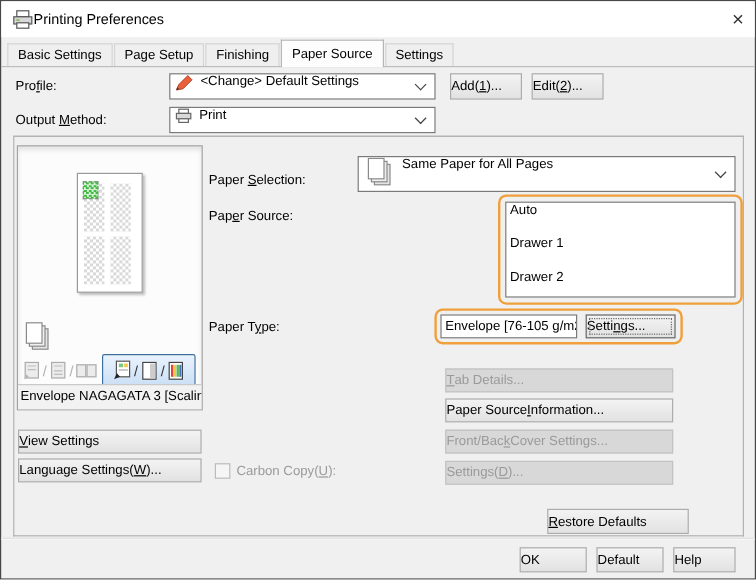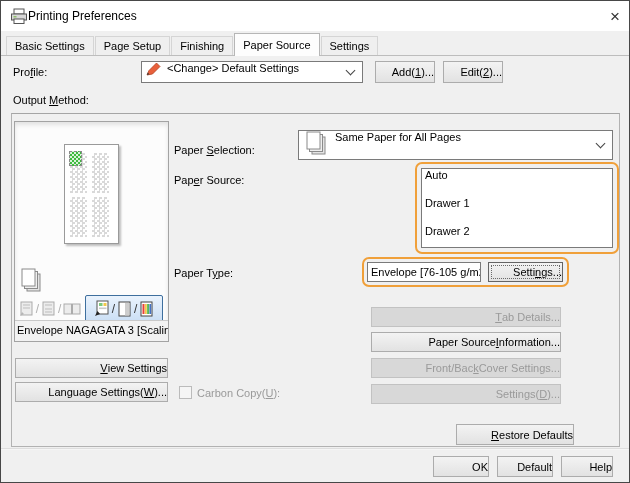--- a/index.html
+++ b/index.html
@@ -14,21 +14,21 @@
   
   .tabstrip{position:absolute;left:0;top:32px;right:0;height:23px;display:flex;align-items:flex-end;padding-left:5px;border-bottom:1px solid #BDBDBD}
   .tab{height:19px;display:flex;align-items:center;padding:0 8px;background:#EFEFEF;border:1px solid #D5D5D5;border-bottom:none;margin-right:1px;white-space:nowrap}
   .tab.active{height:23px;background:#FDFDFD;border-color:#B6B6B6;margin-bottom:-1px;position:relative;z-index:2}
   .lbl{position:absolute;white-space:nowrap}
   .lbl.dis{color:#9A9A9A}
   
   .combo{position:absolute;background:#FFF;border:1px solid #7A7A7A;display:flex;align-items:flex-start;padding:0 20px 0 4px;overflow:hidden}
   .combo .txt{margin-left:6px;white-space:nowrap}
   .chev{position:absolute;right:8px;top:50%;margin-top:-5px;width:7px;height:7px;border-right:1.4px solid #444;border-bottom:1.4px solid #444;transform:rotate(45deg)}
-  .btn{position:absolute;background:linear-gradient(#F3F3F3,#E2E2E2);border:1px solid #ACACAC;display:flex;align-items:center;justify-content:flex-end;white-space:nowrap}
+  .btn{position:absolute;background:linear-gradient(#F3F3F3,#E2E2E2);border:1px solid #ACACAC;display:flex;align-items:center;justify-content:flex-start;white-space:nowrap}
   .btn.dis{background:#D8D8D8;border-color:#C2C2C2;color:#9A9A9A}
   .btn.focusd{border-color:#646464;outline:1px dotted #6A6A6A;outline-offset:-4px}
   .field{position:absolute;background:#FFF;border:1px solid #7A7A7A;display:flex;align-items:center;padding:0 3px;white-space:nowrap;overflow:hidden}
   
   .gframe{position:absolute;left:10px;top:112px;width:609px;height:334px;border:1px solid #B2B2B2;border-top-color:#A5A5A5;background:transparent}
   
   .preview{position:absolute;left:13px;top:120px;width:155px;height:221px;background:#FCFCFC;border:1px solid #A3A3A3;box-shadow:inset 0 3px 4px rgba(0,0,0,.10);overflow:hidden}
   .pv-page{position:absolute;left:49px;top:22px;width:55px;height:100px;background:#FFF;border:1px solid #9A9A9A;box-shadow:2px 2px 2px rgba(0,0,0,.25)}
   .ck{position:absolute;background-image:conic-gradient(#D9D9D9 25%,#fff 0 50%,#D9D9D9 0 75%,#fff 0);background-size:5px 5px}
   .ckg{position:absolute;left:4px;top:6px;width:13px;height:15px;border:1px dashed #8A8A8A;
@@ -84,20 +84,31 @@
         <polygon points="1,13 3.4,12.3 1.7,10.6" fill="#3A3A3A"></polygon>
       </svg>
     </span>
     <span class="txt">&lt;Change&gt; Default Settings</span>
     <span class="chev"></span>
   </div>
   <div class="btn" style="left:374px;top:60px;width:60px;height:22px">Add(<u>1</u>)...</div>
   <div class="btn" style="left:442px;top:60px;width:60px;height:22px">Edit(<u>2</u>)...</div>
 
   <div class="lbl" style="left:12px;top:93px">Output <u>M</u>ethod:</div>
+  <div class="combo" style="left:140px;top:88px;width:222px;height:22px">
+    <span>
+      <svg width="14" height="13" viewBox="0 0 14 13">
+        <rect x="3" y="1" width="8" height="3.5" fill="#fff" stroke="#666"></rect>
+        <rect x="1" y="4.5" width="12" height="4.5" fill="#D8D8D8" stroke="#666"></rect>
+        <rect x="3" y="9" width="8" height="3" fill="#fff" stroke="#666"></rect>
+      </svg>
+    </span>
+    <span class="txt">Print</span>
+    <span class="chev"></span>
+  </div>
 
   <div class="gframe"></div>
 
   <div class="preview">
     <div class="pv-page">
       <div class="ck" style="left:5px;top:8px;width:17px;height:40px"></div>
       <div class="ck" style="left:27px;top:8px;width:17px;height:40px"></div>
       <div class="ck" style="left:5px;top:52px;width:17px;height:40px"></div>
       <div class="ck" style="left:27px;top:52px;width:17px;height:40px"></div>
       <div class="ckg"></div>

